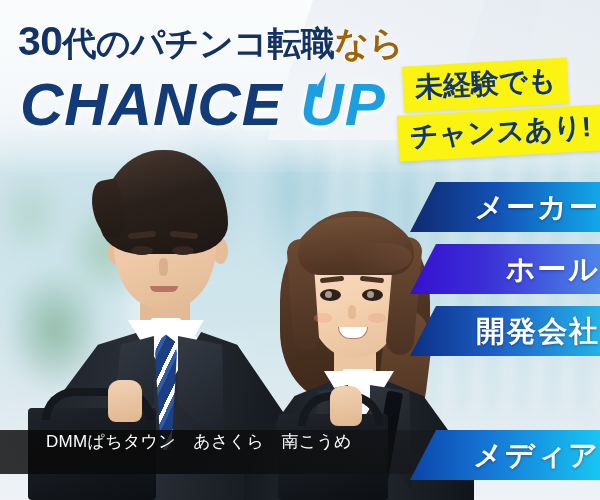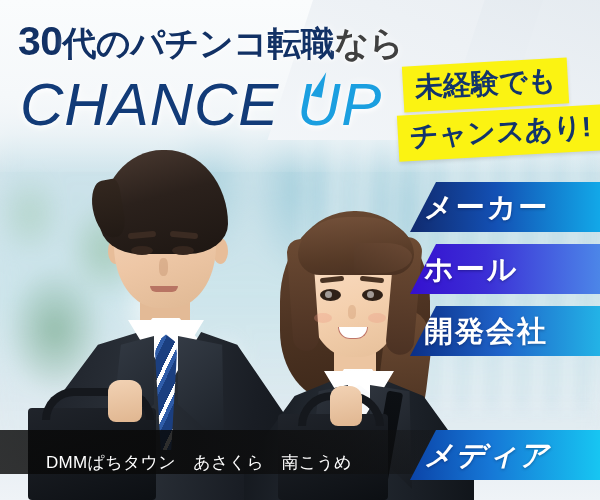--- a/index.html
+++ b/index.html
@@ -271,24 +271,24 @@
   .hand.h2 { left:330px; bottom:74px; width:32px; height:40px; }
 
   
   .headline1 {
     position:absolute; left:18px; top:18px; z-index:20;
     font-size:41px; font-weight:bold; letter-spacing:-.5px;
     color:#123165; white-space:nowrap;
     text-shadow:0 1px 3px rgba(255,255,255,.95), 0 0 10px rgba(255,255,255,.85);
   }
   .headline1 .sm { font-size:34px; }
-  .headline1 .lt { color:#404040; }
+  .headline1 .lt { color:#a16207; }
   .headline2 {
     position:absolute; left:20px; top:70px; z-index:20;
-    font-size:60px; font-weight:normal; font-style:italic;
+    font-size:60px; font-weight:bold; font-style:italic;
     letter-spacing:1px; color:#123b78; white-space:nowrap;
     text-shadow:0 2px 5px rgba(255,255,255,.9), 0 0 12px rgba(255,255,255,.8);
   }
   .headline2 .up { color:#1b9fe0; position:relative; }
   .up-flag {
     position:absolute; left:313px; top:71px; z-index:21;
     width:0; height:0;
     border-left:11px solid transparent;
     border-bottom:26px solid #1b9fe0;
     transform:rotate(10deg);
@@ -310,39 +310,39 @@
     position:absolute; left:398px; top:110px;
     padding:8px 12px 10px; font-size:28px;
     transform:rotate(-3.2deg);
   }
 
   
   .cats { position:absolute; left:0; top:0; width:600px; height:500px; z-index:25; }
   .cat {
     position:absolute; right:0; width:190px; height:50px;
     clip-path:polygon(26px 0, 100% 0, 100% 100%, 0 100%);
-    display:flex; align-items:center; justify-content:flex-start;
+    display:flex; align-items:center; justify-content:flex-end;
   }
   .cat span {
     color:#fff; font-weight:bold; font-size:29px; letter-spacing:2px;
     white-space:nowrap; line-height:1;
     text-shadow:0 1px 3px rgba(0,0,40,.35);
     padding-left:14px;
   }
   .cat.c1 { top:182px; background:linear-gradient(90deg,#102a6e 0%,#1350b4 45%,#12a8e8 100%); }
   .cat.c2 { top:244px; background:linear-gradient(90deg,#3510cf 0%,#3b2fd6 40%,#4c86e8 100%); }
   .cat.c3 { top:306px; background:linear-gradient(90deg,#0b2f86 0%,#1f63c9 48%,#23b3e6 100%); }
   .cat.c4 { top:368px; background:linear-gradient(90deg,#6a13e0 0%,#6534dd 38%,#4b80e0 100%); }
-  .cat.c5 { top:430px; background:linear-gradient(90deg,#0b44a8 0%,#1677d6 42%,#17c6f2 100%);font-style:italic; }
+  .cat.c5 { top:430px; background:linear-gradient(90deg,#0b44a8 0%,#1677d6 42%,#17c6f2 100%); }
 
   
   .credit {
     position:absolute; left:0; bottom:26px; width:448px; height:44px; z-index:24;
     background:linear-gradient(90deg, rgba(8,8,8,.82) 0%, rgba(10,10,10,.86) 42%, rgba(14,14,14,.62) 78%, rgba(18,18,18,.18) 100%);
-    display:flex; align-items:flex-end;
+    display:flex; align-items:flex-start;
   }
   .credit span {
     color:#fff; font-size:17px; padding-left:46px; white-space:nowrap;
     letter-spacing:.3px;
   }
 </style>
 </head>
 <body>
 
 <div id="banner">

